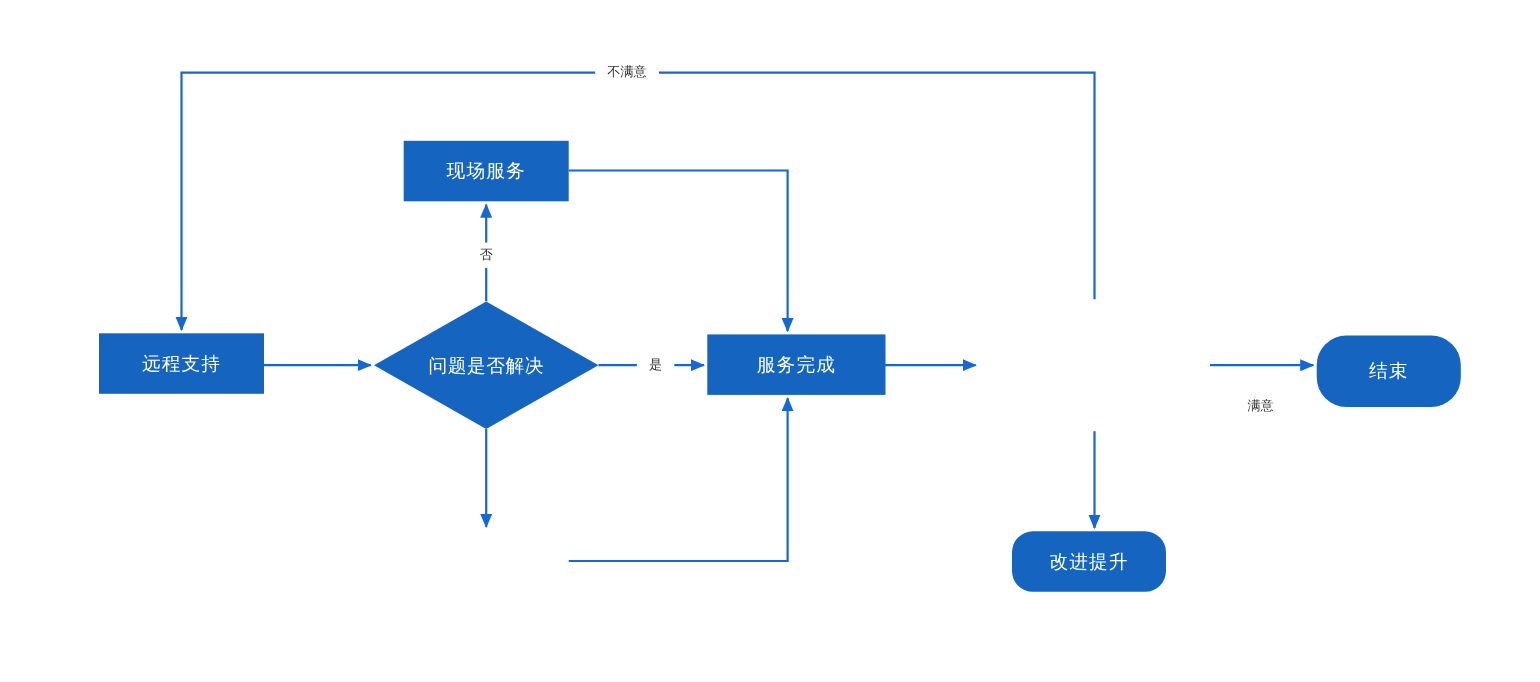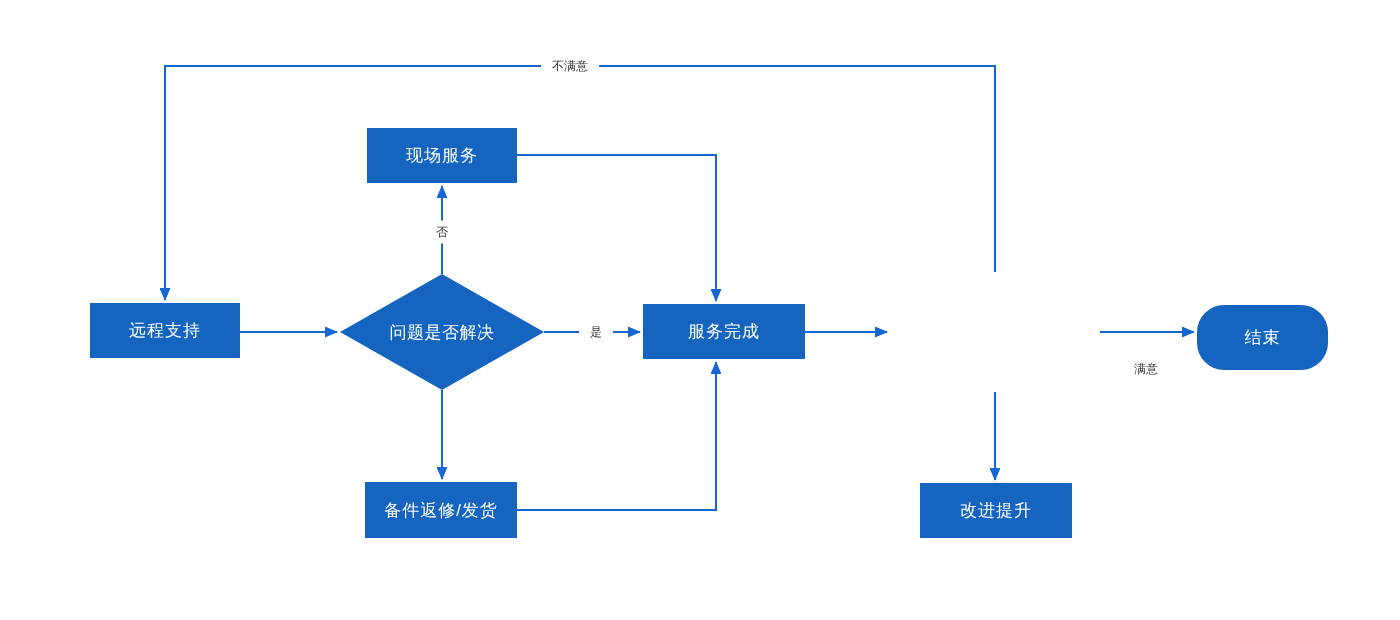--- a/index.html
+++ b/index.html
@@ -54,21 +54,21 @@
   .node.pill { border-radius: 27px; }
 
   
   #n-remote   { left: 90px;  top: 303px; width: 150px; height: 55px; }
   #n-solved   { left: 340px; top: 274px; width: 204px; height: 116px; }
   #n-onsite   { left: 367px; top: 128px; width: 150px; height: 55px; }
   #n-complete { left: 643px; top: 304px; width: 162px; height: 55px; }
   #n-spare    { left: 365px; top: 482px; width: 152px; height: 56px; }
   #n-eval     { left: 890px; top: 272px; width: 210px; height: 120px; }
   #n-end      { left: 1197px;top: 305px; width: 131px; height: 65px; }
-  #n-improve  { left: 920px; top: 483px; width: 152px; height: 55px; }
+  #n-improve  { left: 920px; top: 483px; width: 140px; height: 55px; border-radius: 19px; }
 
   .edge-label {
     position: absolute;
     transform: translate(-50%, -50%);
     background: var(--bg);
     color: var(--label-text);
     font-size: 12px;
     padding: 3px 11px;
     z-index: 3;
     white-space: nowrap;
@@ -120,23 +120,20 @@
   </div>
 
   <div class="node rect" id="n-onsite">
     <span>现场服务</span>
   </div>
 
   <div class="node rect" id="n-complete">
     <span>服务完成</span>
   </div>
 
-  <div class="node rect" id="n-spare">
-    <span>备件返修/发货</span>
-  </div>
 
 
   <div class="node pill" id="n-end">
     <span>结束</span>
   </div>
 
   <div class="node rect" id="n-improve">
     <span>改进提升</span>
   </div>
 

